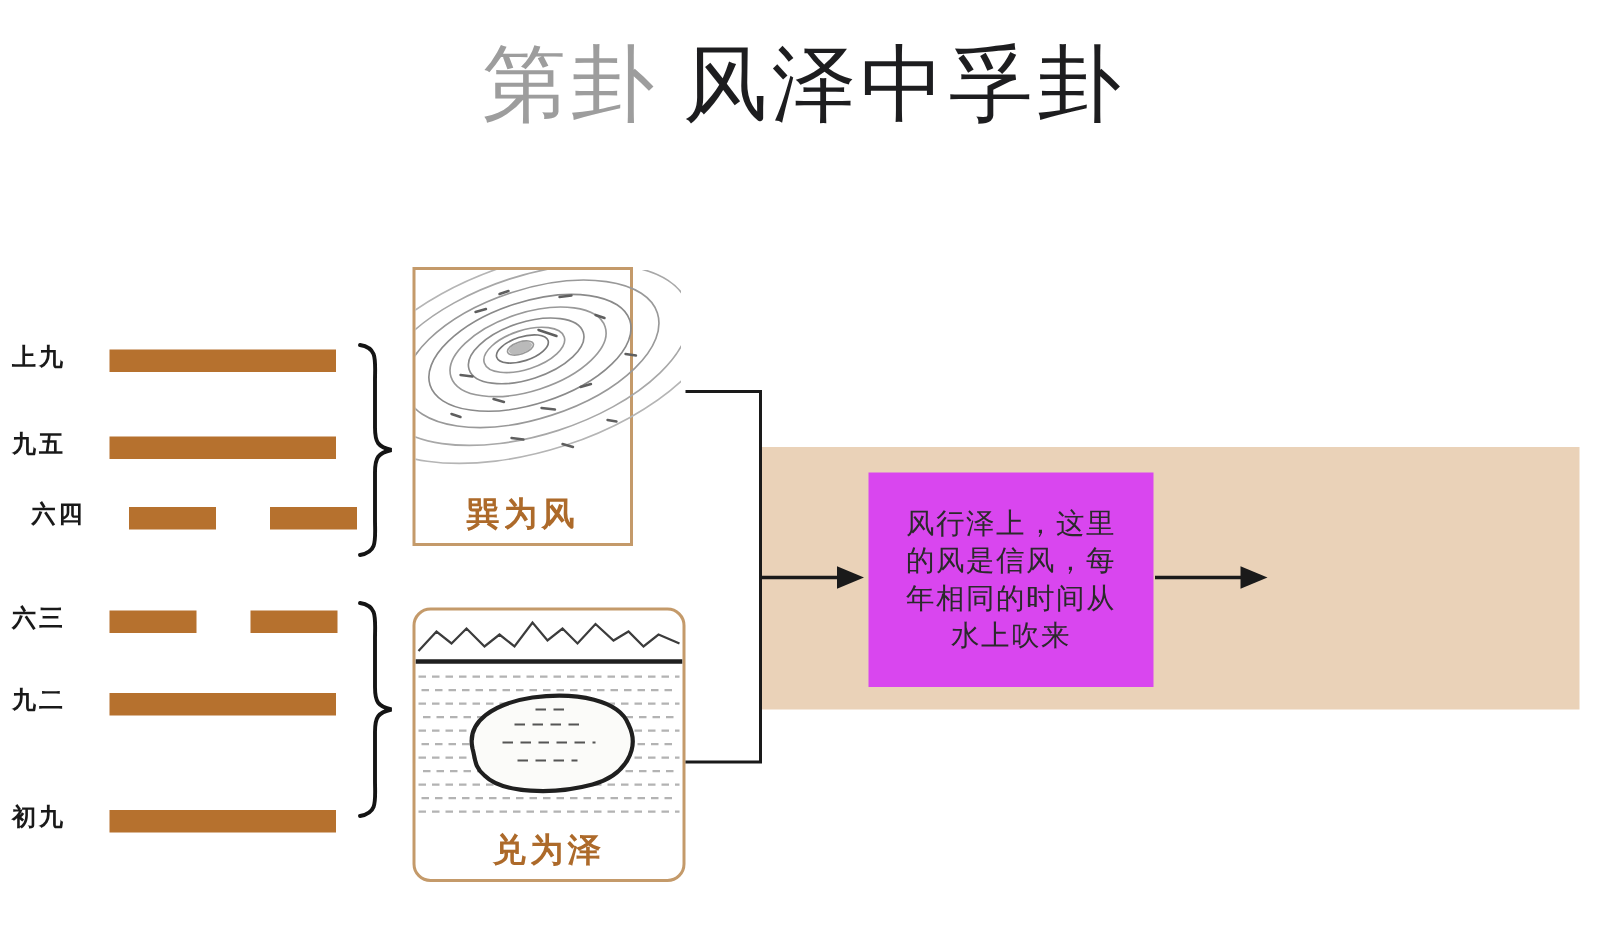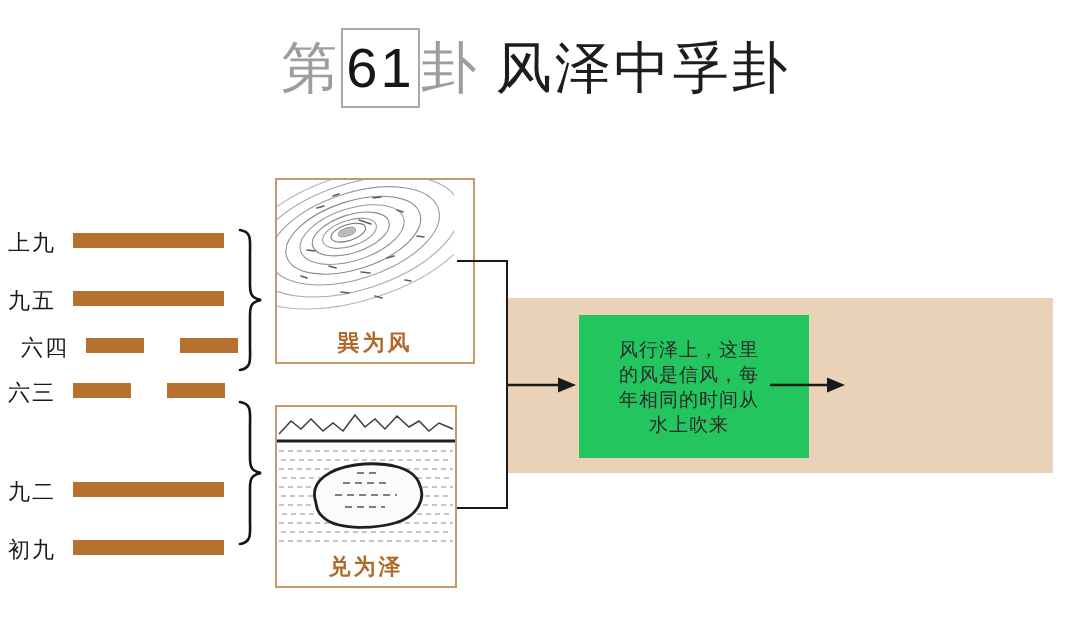--- a/index.html
+++ b/index.html
@@ -10,76 +10,73 @@
   .title{position:absolute;top:28px;left:0;width:100%;display:flex;justify-content:center;align-items:center;
          font-size:56px;letter-spacing:3px;line-height:1;white-space:nowrap;}
   .t-muted{color:var(--title-muted,#9d9d9d);}
   .t-accent{color:var(--title-accent,#c0762c);margin-left:24px;}
   .t-dark{color:var(--ink-strong,#1d1d1f);margin-left:16px;}
   .num-box{display:inline-flex;align-items:center;justify-content:center;border:2px solid #a8a8a8;
            height:76px;min-width:50px;padding:0 3px;margin:0 1px;color:#16161a;}
 
   
   .hexrow{position:absolute;left:0;width:270px;height:26px;}
-  .hexlabel{position:absolute;left:8px;top:-5px;font-size:22px;font-weight:400;color:#191919;letter-spacing:2px;}
+  .hexlabel{position:absolute;left:8px;top:-5px;font-size:16px;font-weight:700;color:#191919;letter-spacing:2px;}
   .bar{position:absolute;top:0;height:15px;background:var(--bar,#b6712e);}
 
   
   .brace{position:absolute;}
 
   
   .img-box{position:absolute;background:#ffffff;border:2px solid var(--box-border,#c49a6a);box-sizing:border-box;}
-  .img-box.top{left:275px;top:178px;width:200px;height:186px;}
-  .img-box.bottom{left:275px;top:405px;width:182px;height:183px;}
+  .img-box.top{left:275px;top:178px;width:147px;height:186px;}
+  .img-box.bottom{left:275px;top:405px;width:182px;height:183px;border-radius:12px;}
   .img-label{position:absolute;left:0;bottom:4px;width:100%;text-align:center;
              font-size:22px;font-weight:700;color:var(--trigram-label,#ad6a2a);letter-spacing:3px;}
 
   
   .band{position:absolute;left:508px;top:298px;width:545px;height:175px;background:var(--band,#ead2b8);}
-  .white-box{position:absolute;background:#22c55e;display:flex;align-items:center;justify-content:flex-start;
-             text-align:center;color:#2a2a2a;padding-left:40px;}
+  .white-box{position:absolute;background:#d946ef;display:flex;align-items:center;justify-content:center;
+             text-align:center;color:#2a2a2a;}
   .white-box.mid{left:579px;top:315px;width:190px;height:143px;font-size:19px;line-height:25px;letter-spacing:1px;}
   .white-box.right{left:847px;top:315px;width:186px;height:139px;font-size:20px;line-height:27px;letter-spacing:1px;}
 
   .connectors{position:absolute;left:0;top:0;pointer-events:none;}
 </style>
 </head>
 <body>
 
 <div class="canvas">
 
   <div class="title">
     <span class="t-muted">第</span>
-    <span class="num-box">
-        <span>61</span>
-      </span>
     <span class="t-muted">卦</span>
     <span class="t-dark">风泽中孚卦</span>
   </div>
 
   <div id="hexagram">
       <div class="hexrow" style="top: 233px;">
         <span class="hexlabel">上九</span>
         <div class="bar" style="left: 73px; width: 151px;"></div>
       </div>
       <div class="hexrow" style="top: 291px; text-align: center;">
         <span class="hexlabel">九五</span>
         <div class="bar" style="left: 73px; width: 151px;"></div>
       </div>
       <div class="hexrow" style="top: 338px; margin-left: 13px;">
         <span class="hexlabel">六四</span>
         <div class="bar" style="left: 73px; width: 58px;"></div>
         <div class="bar" style="left: 167px; width: 58px;"></div>
       </div>
-      <div class="hexrow" style="top: 383px; padding-left: 18px;">
+      <div class="hexrow" style="top: 407px; padding-left: 18px;">
         <span class="hexlabel">六三</span>
         <div class="bar" style="left: 73px; width: 58px;"></div>
         <div class="bar" style="left: 167px; width: 58px;"></div>
       </div>
-      <div class="hexrow" style="top: 482px;">
+      <div class="hexrow" style="top: 462px;">
         <span class="hexlabel">九二</span>
         <div class="bar" style="left: 73px; width: 151px;"></div>
       </div>
       <div class="hexrow" style="top: 540px;">
         <span class="hexlabel">初九</span>
         <div class="bar" style="left: 73px; width: 151px;"></div>
       </div>
     </div>
 
   <svg class="brace" style="left:236px;top:227px;" width="28" height="146" viewBox="0 0 28 146">

